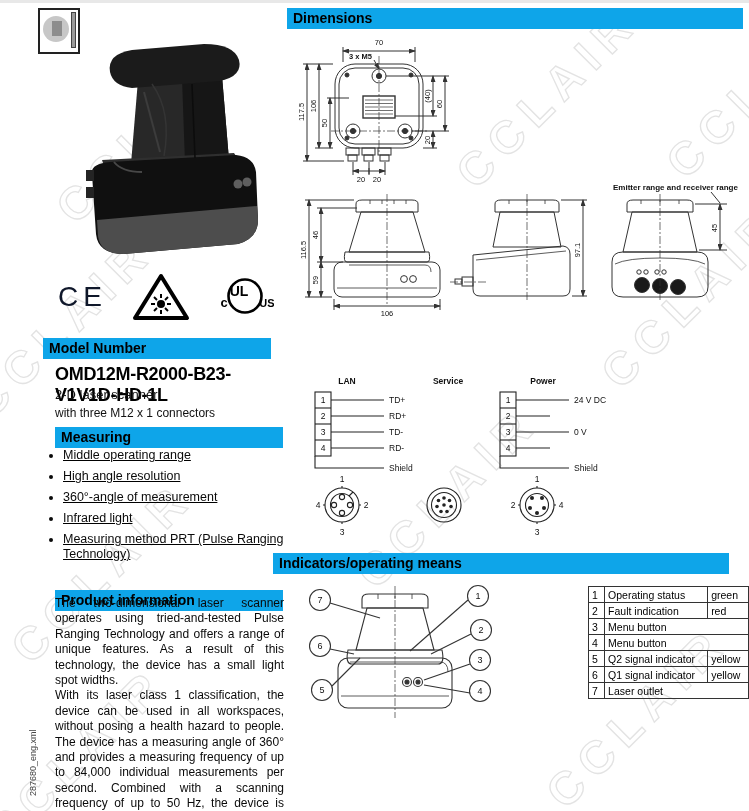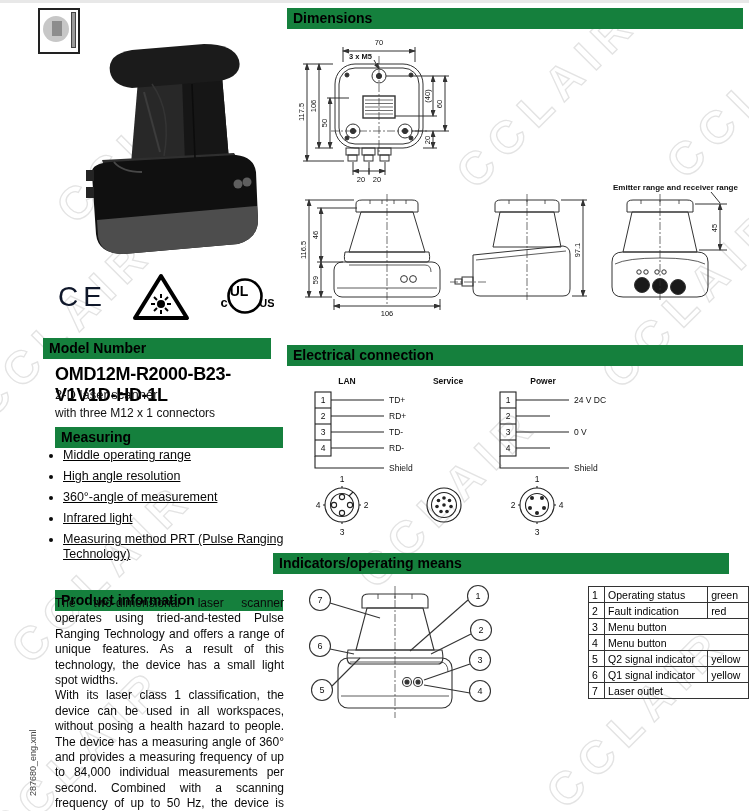--- a/index.html
+++ b/index.html
@@ -2,21 +2,21 @@
 <html><head>
 <meta charset="utf-8">
 <style>
   html,body{margin:0;padding:0;}
   body{font-family:"Liberation Sans", sans-serif; background:#fff;}
   #page{position:relative;width:749px;height:811px;background:#fff;overflow:hidden;}
   .topline{position:absolute;left:0;top:0;width:749px;height:3px;background:#e8e8e8;}
   .wm{position:absolute;font-weight:bold;font-size:46px;letter-spacing:10px;
       color:transparent;-webkit-text-stroke:1.3px #e3e3e3;transform:rotate(-45deg);
       pointer-events:none;white-space:nowrap;}
-  .hdr{position:absolute;height:21px;line-height:21px;background:#15803d;color:#000;
+  .hdr{position:absolute;height:21px;line-height:21px;background:#0ea5e9;color:#000;
        font-weight:bold;font-size:14px;padding-left:6px;}
   .icon-box{position:absolute;left:38px;top:8px;width:38px;height:42px;border:2px solid #222;background:#fff;}
   .icon-box .circ{position:absolute;left:3px;top:6px;width:26px;height:26px;border-radius:50%;background:#c7c7c7;}
   .icon-box .sq{position:absolute;left:12px;top:11px;width:10px;height:15px;background:#8d8d8d;}
   .icon-box .bar{position:absolute;right:2px;top:2px;width:3px;height:34px;background:#9a9a9a;border:1px solid #444;}
   .certs{position:absolute;left:58px;top:270px;width:216px;height:54px;display:flex;
          align-items:center;justify-content:space-between;}
   .ce{font-size:28px;letter-spacing:5px;color:#0f172a;font-weight:500;}
   .model-bold{position:absolute;left:55px;top:364px;width:230px;font-weight:bold;font-size:18px;letter-spacing:-0.3px;color:#000;}
   .sub1{position:absolute;left:55px;top:387px;font-size:13px;color:#111;}
@@ -256,21 +256,20 @@
   <text x="90" y="150" text-anchor="middle">20</text>
   <text x="19" y="218" text-anchor="middle" transform="rotate(-90 19 218)">116.5</text>
   <text x="31" y="203" text-anchor="middle" transform="rotate(-90 31 203)">46</text>
   <text x="31" y="248" text-anchor="middle" transform="rotate(-90 31 248)">59</text>
   <text x="100" y="284" text-anchor="middle">106</text>
   <text x="293" y="218" text-anchor="middle" transform="rotate(-90 293 218)">97.1</text>
   <text x="430" y="196" text-anchor="middle" transform="rotate(-90 430 196)">45</text>
   <text x="326" y="158" text-anchor="start" font-weight="bold" font-size="8">Emitter range and receiver range</text>
 </svg>
 
-<div class="hdr" style="left:287px;top:345px;width:450px;">Electrical connection</div>
 
 <svg style="position:absolute;left:287px;top:370px;" width="462" height="180" viewBox="0 0 462 180" font-size="8.5" fill="#111">
   <text x="60" y="14" text-anchor="middle" font-weight="bold">LAN</text>
   <text x="161" y="14" text-anchor="middle" font-weight="bold">Service</text>
   <text x="256" y="14" text-anchor="middle" font-weight="bold">Power</text>
   <g stroke="#222" stroke-width="1.1" fill="none">
     <rect x="28" y="22" width="16" height="64"></rect>
     <line x1="28" y1="38" x2="44" y2="38"></line>
         <line x1="28" y1="54" x2="44" y2="54"></line>
         <line x1="28" y1="70" x2="44" y2="70"></line>

